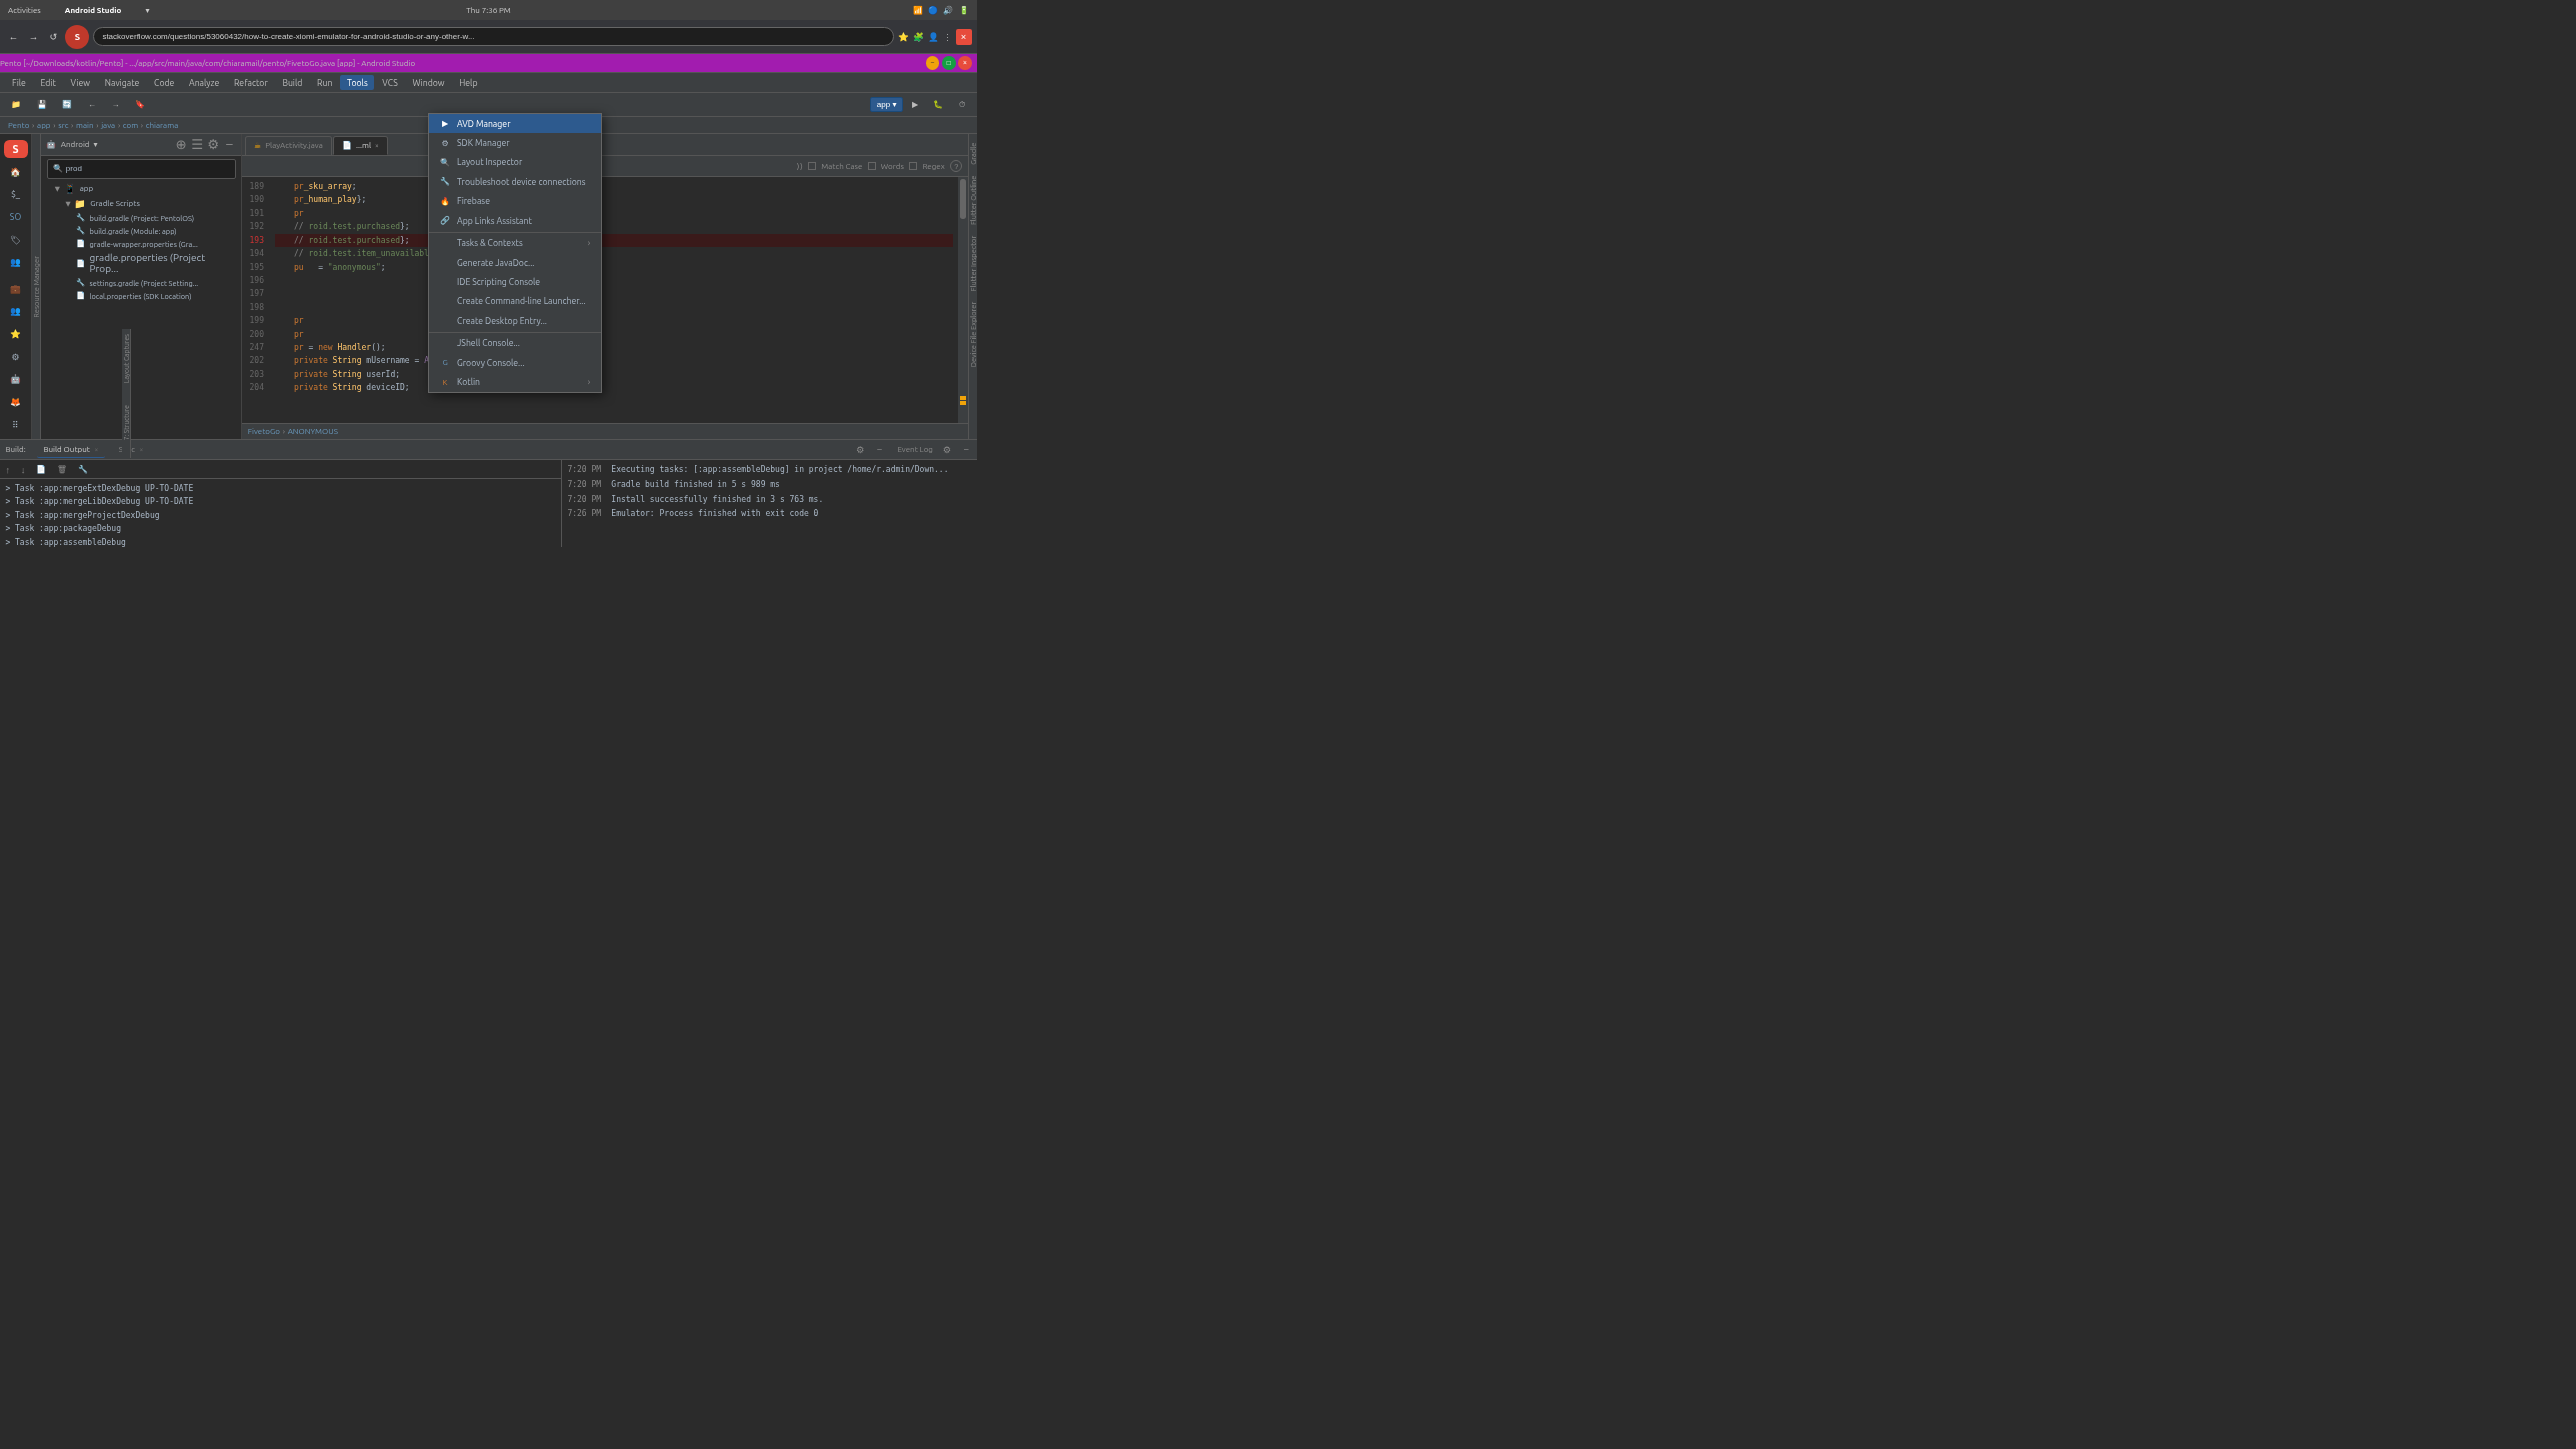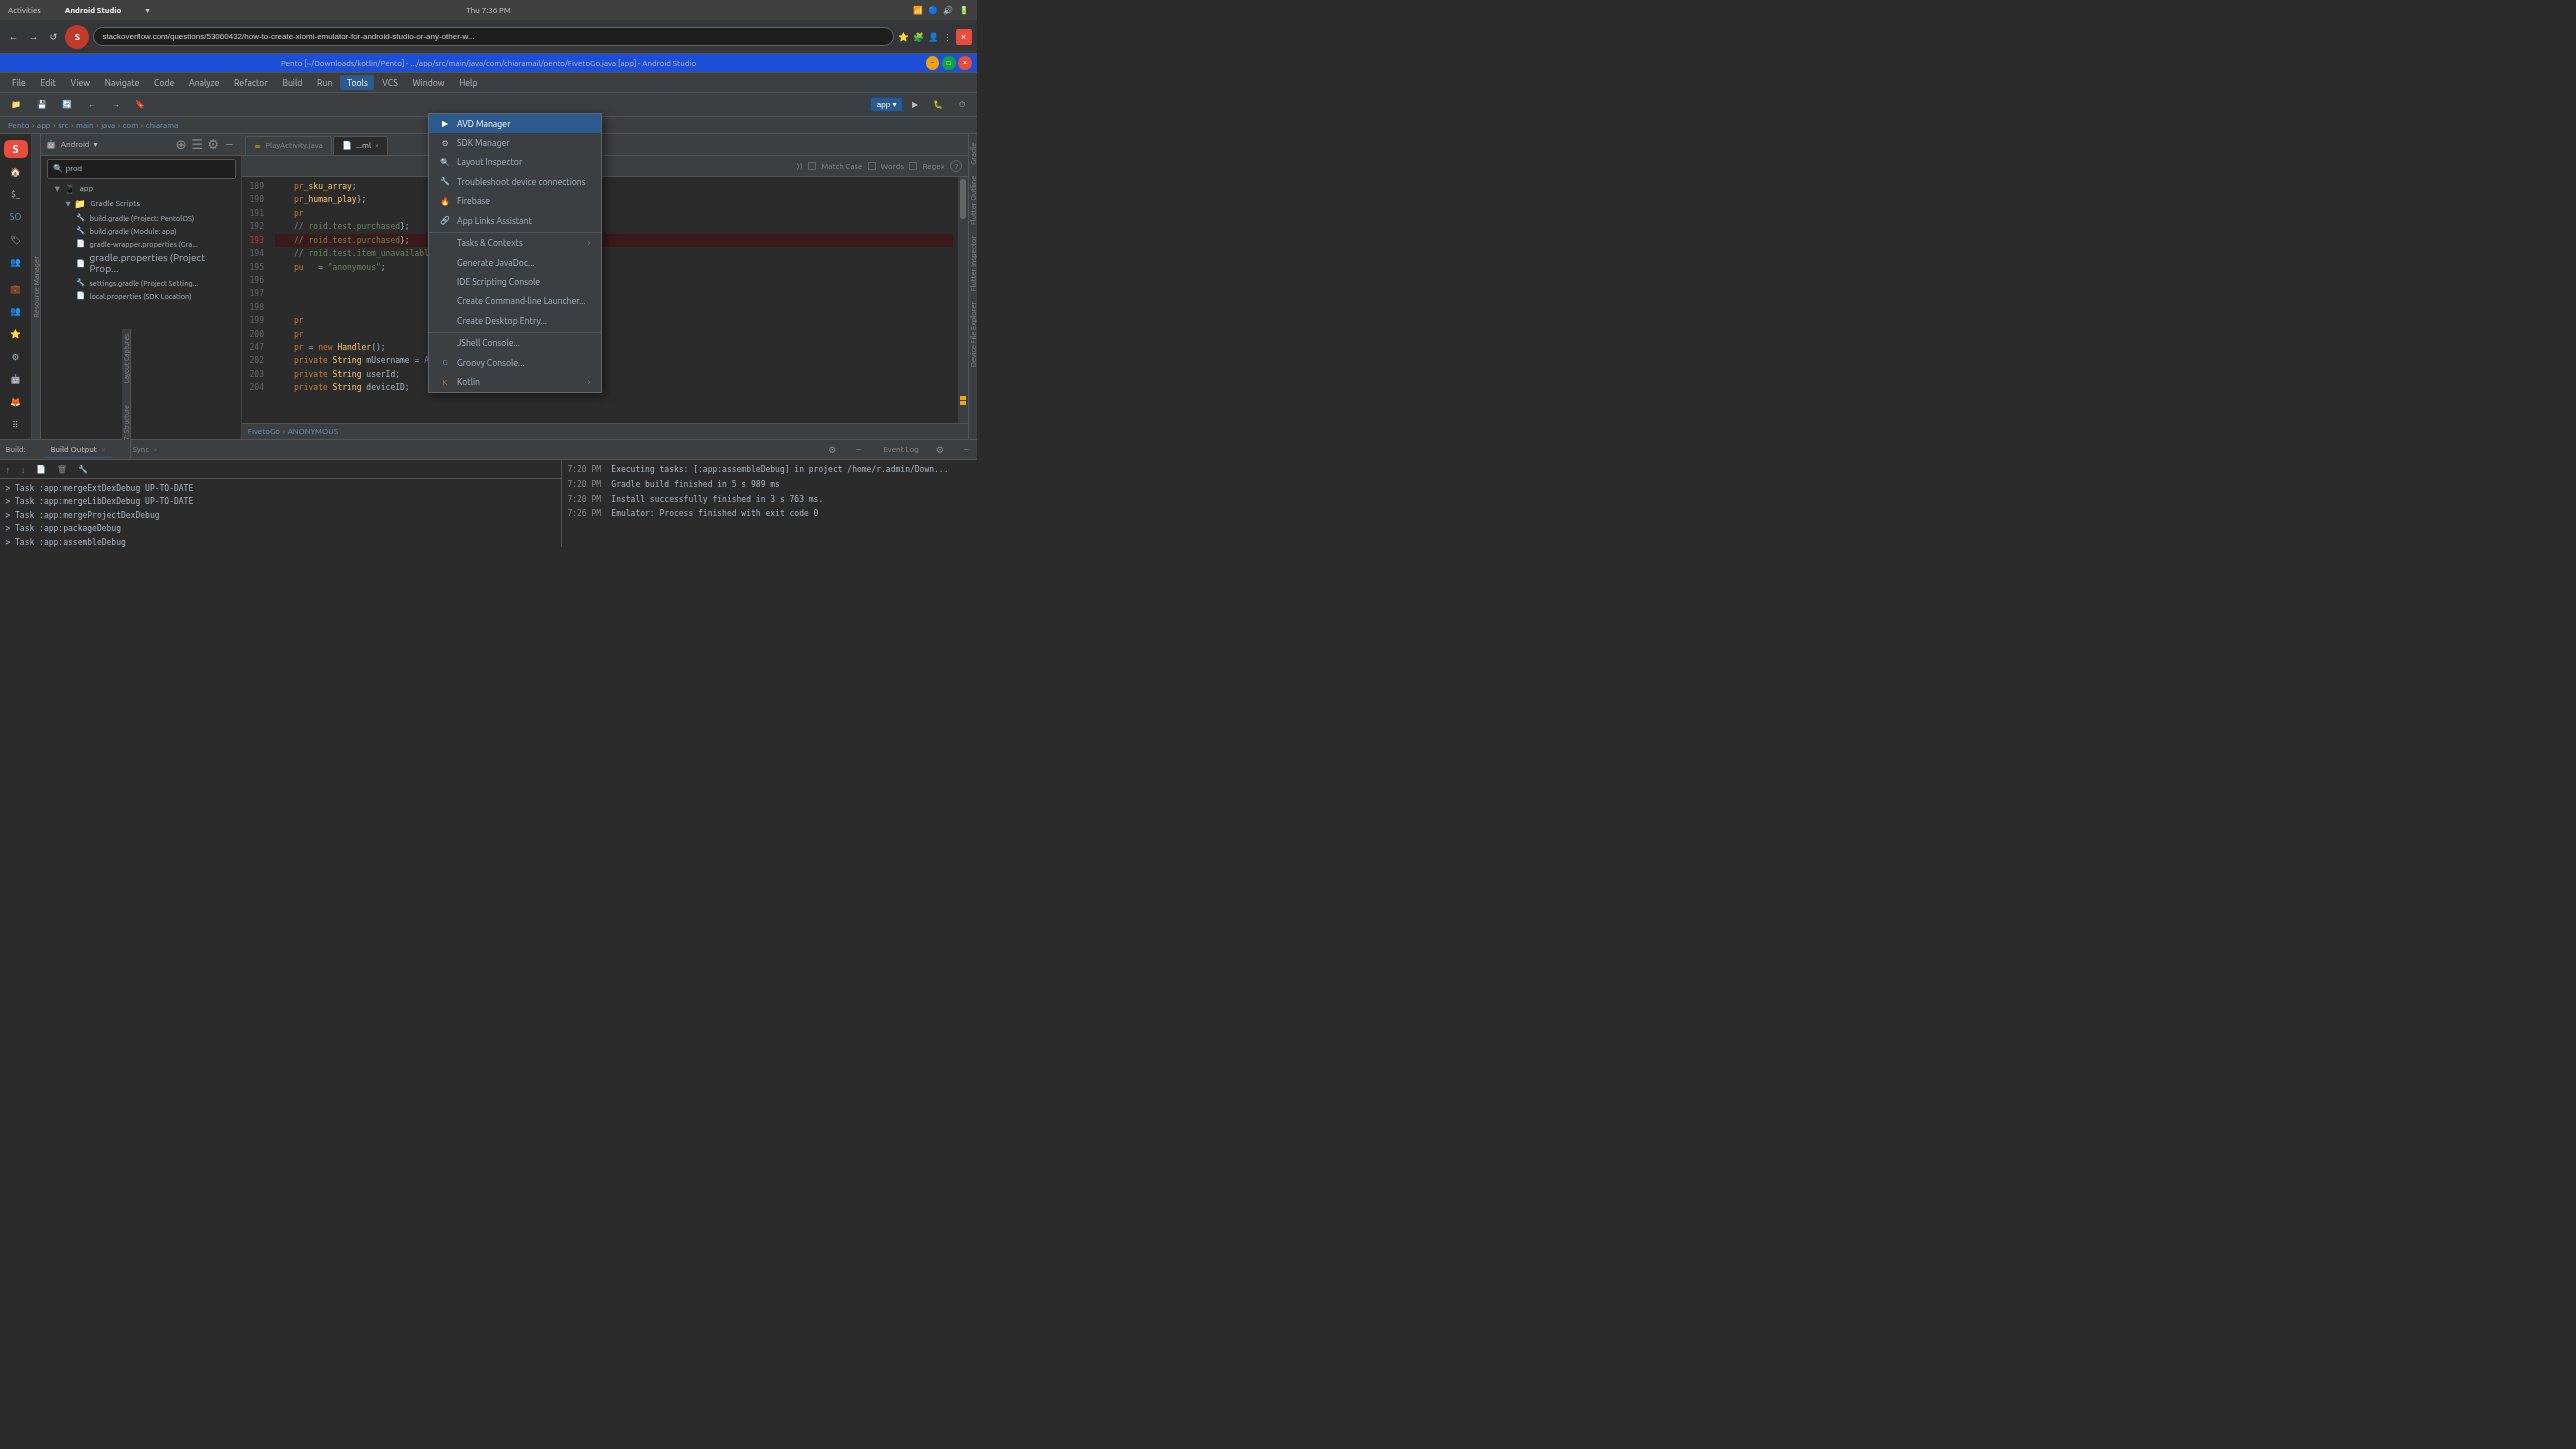--- a/index.html
+++ b/index.html
@@ -57,24 +57,24 @@
       border-radius: 9.4px;
       color: #ccc;
       padding: 0 8px;
       font-size: 8px;
     }
     .browser-icons { display: flex; align-items: center; gap: 4px; color: #aaa; }
 
     
     .title-bar {
       height: 19px;
-      background: #1d4ed8;
-      display: flex;
-      align-items: center;
-      justify-content: center;
+      background: #a21caf;
+      display: flex;
+      align-items: center;
+      justify-content: flex-start;
       color: #bbb;
       font-size: 8px;
       border-bottom: 0.7px solid #555;
       position: relative;
     }
     .title-bar-controls {
       position: absolute;
       right: 5.4px;
       display: flex; gap: 2.7px;
     }
@@ -286,21 +286,21 @@
     .str { color: #6a8759; }
     .comment { color: #808080; }
     .type { color: #ffc66d; }
     .anon { color: #9876aa; }
     .bottom-tabs {
       height: 20px;
       background: #3c3f41;
       display: flex;
       align-items: center;
       padding: 0 5.4px;
-      gap: 14px;
+      gap: 7px;
       border-bottom: 0.7px solid #555;
     }
     .bottom-tab {
       padding: 2.7px 6.7px;
       font-size: 8px;
       color: #888;
       cursor: pointer;
       border-radius: 2px;
     }
     .bottom-tab.active { color: #ccc; border-bottom: 1.3px solid #2d5a8e; }

